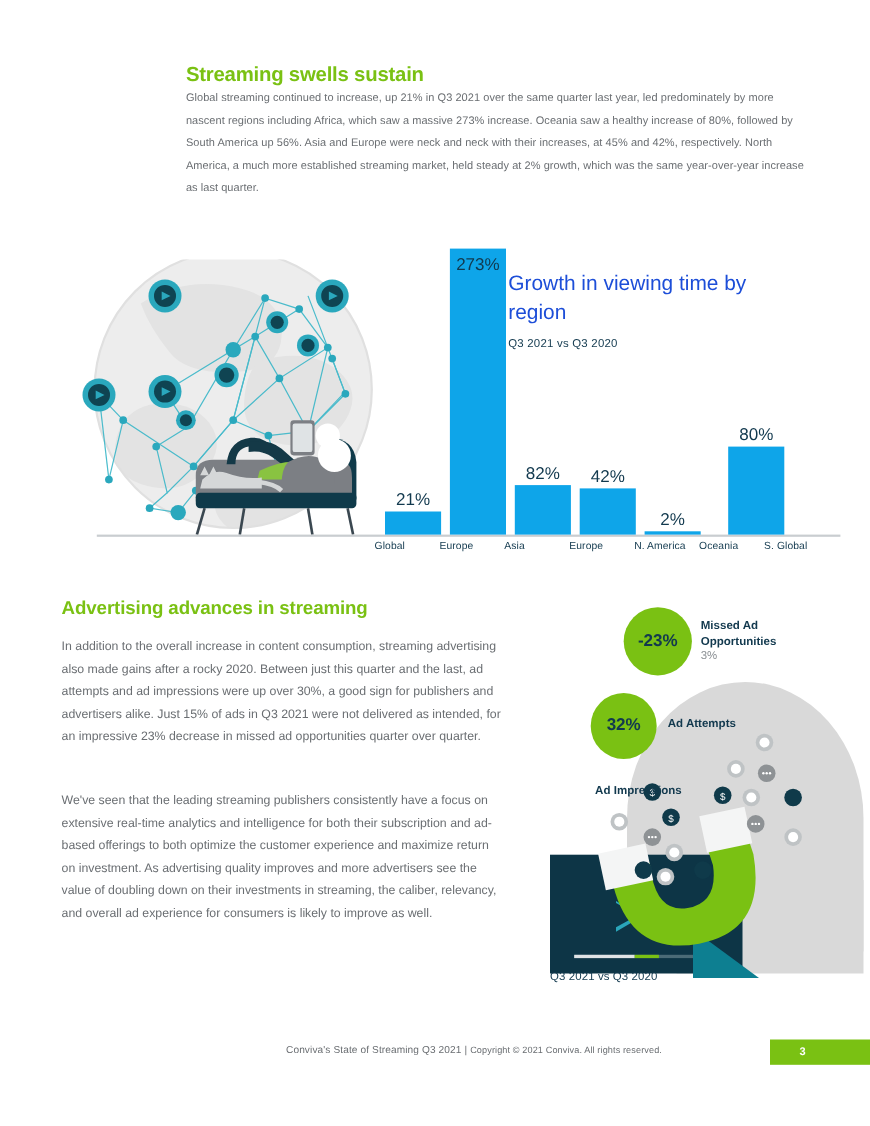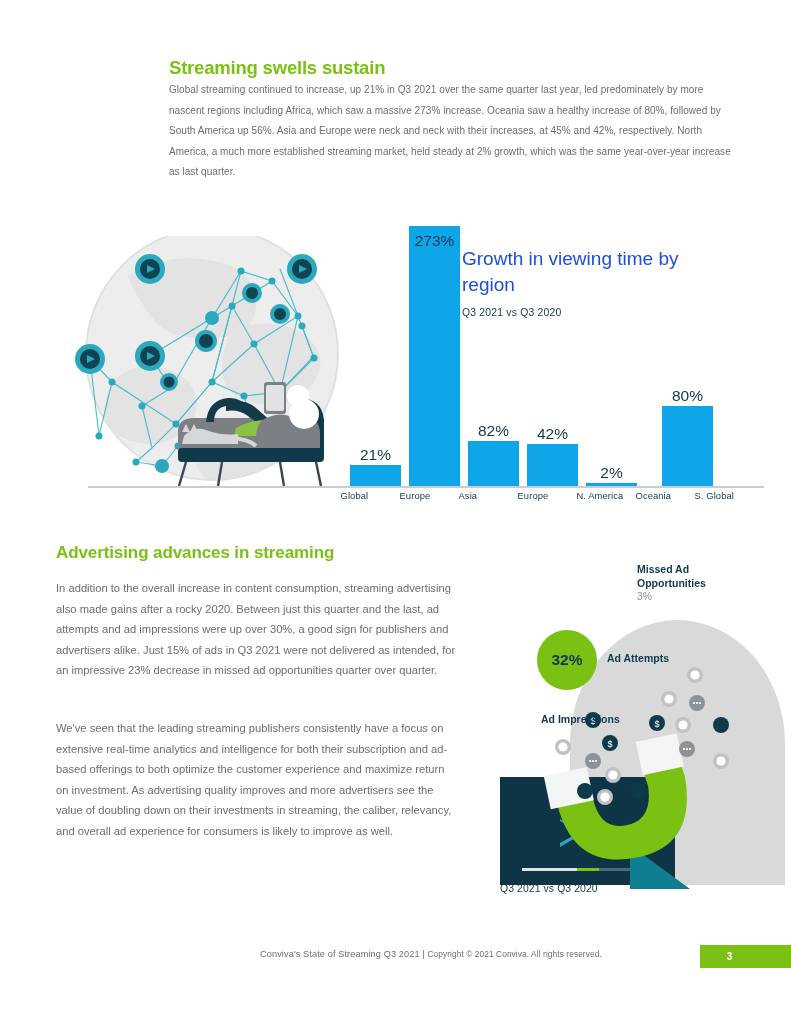--- a/index.html
+++ b/index.html
@@ -357,20 +357,21 @@
         <circle cx="256" cy="60" r="8" fill="#0f3a4a"></circle>
         <circle cx="222" cy="84" r="8" fill="#8e9295"></circle>
         <circle cx="219" cy="84" r="1.1" fill="#fff"></circle>
           <circle cx="222" cy="84" r="1.1" fill="#fff"></circle>
           <circle cx="225" cy="84" r="1.1" fill="#fff"></circle>
         <circle cx="256" cy="96" r="8" fill="#bfc3c5"></circle>
         <circle cx="256" cy="96" r="4.6" fill="#fff"></circle>
       </g>
     </svg>
 
+    <div class="bubble b1">-23%</div>
     <div class="lbl l1">Missed Ad Opportunities</div>
     <div class="l1sub">3%</div>
 
     <div class="bubble b2">32%</div>
     <div class="lbl l2">Ad Attempts</div>
 
     <div class="lbl l3">Ad Impressions</div>
 
     <div class="foot-note">Q3 2021 vs Q3 2020</div>
   </div>

